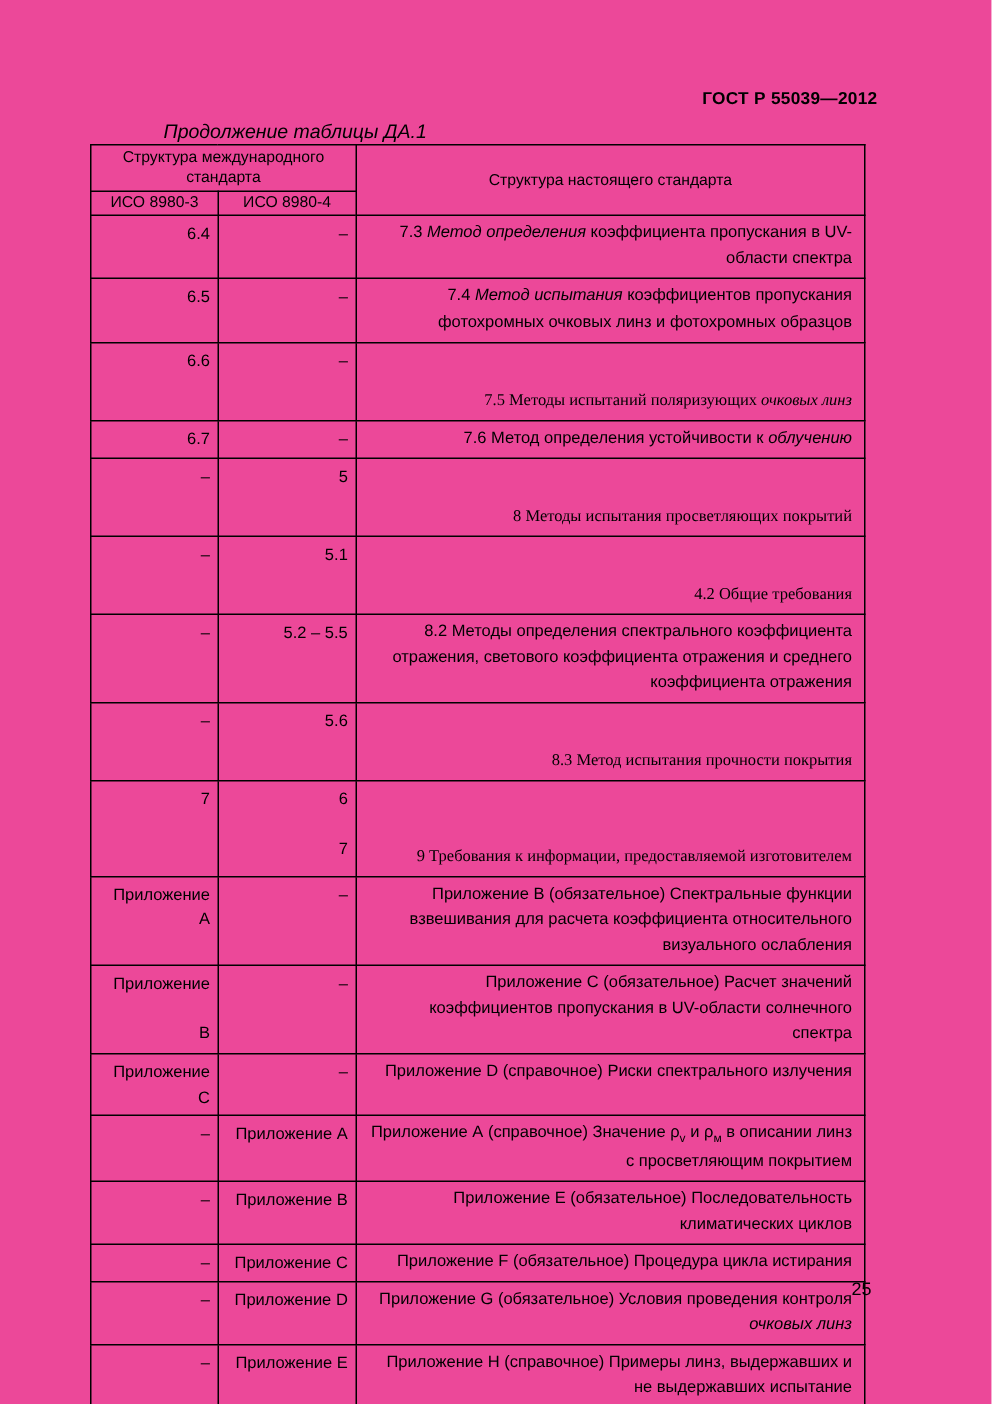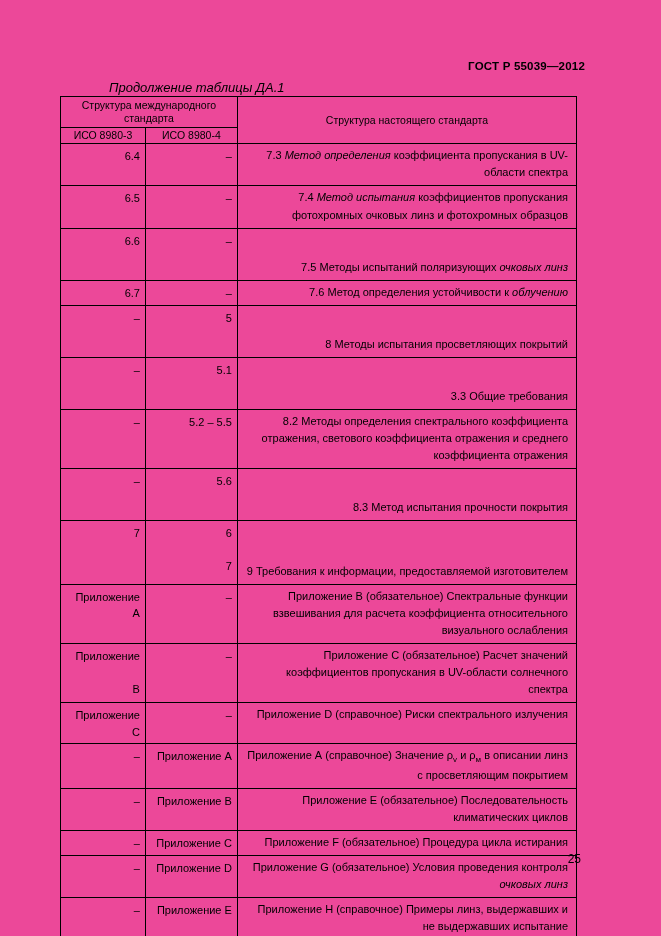--- a/index.html
+++ b/index.html
@@ -64,21 +64,21 @@
     white-space: pre-line;
     padding-top: 4px;
     line-height: 1.5;
   }
   td.c-text {
     text-align: right;
     line-height: 1.55;
     padding: 3px 8px 4px 6px;
   }
   tr.spacious { height: 52px; }
-  tr.spacious td.c-text { vertical-align: bottom; }
+  tr.spacious td.c-text { vertical-align: bottom; font-family: Liberation Serif, serif; }
   tr.xtall { height: 64px; }
   td.c-text i { font-style: italic; }
   td.c-text sub { font-size: 8px; }
   .page-number {
     position: absolute;
     top: 852px;
     right: 80px;
     font-size: 12px;
   }
 </style>
@@ -130,21 +130,21 @@
             <td class="c-text"><span>7.6 Метод определения устойчивости к </span><i>облучению</i></td>
           </tr>
           <tr class="spacious">
             <td class="c-num">–</td>
             <td class="c-num">5</td>
             <td class="c-text"><span>8 Методы испытания просветляющих покрытий</span></td>
           </tr>
           <tr class="spacious">
             <td class="c-num">–</td>
             <td class="c-num">5.1</td>
-            <td class="c-text"><span>3.3 Общие требования</span></td>
+            <td class="c-text"><span>4.2 Общие требования</span></td>
           </tr>
           <tr>
             <td class="c-num">–</td>
             <td class="c-num">5.2 – 5.5</td>
             <td class="c-text"><span>8.2 Методы определения спектрального коэффициента отражения, светового коэффициента отражения и среднего коэффициента отражения</span></td>
           </tr>
           <tr class="spacious">
             <td class="c-num">–</td>
             <td class="c-num">5.6</td>
             <td class="c-text"><span>8.3 Метод испытания прочности покрытия</span></td>

